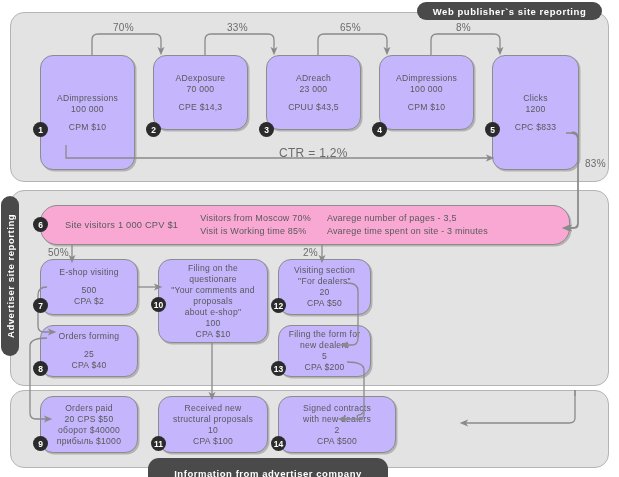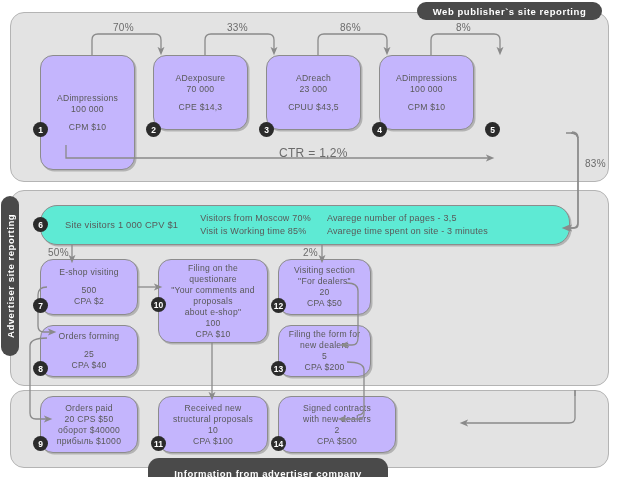--- a/index.html
+++ b/index.html
@@ -67,21 +67,21 @@
     align-items: center;
     box-shadow: 1.5px 1.5px 0 rgba(120,120,120,.45);
     padding: 2px 3px;
   }
   .node .ln { display: block; white-space: nowrap; }
   .node .gap { height: 7px; }
 
   
   .node-banner {
     position: absolute;
-    background: #5eead4;
+    background: #f9a8d4;
     border: 1.4px solid #8c8c8c;
     border-radius: 17px;
     box-sizing: border-box;
     color: #595959;
     font-size: 9px;
     line-height: 13px;
     letter-spacing: .2px;
     display: flex;
     align-items: center;
     box-shadow: 1.5px 1.5px 0 rgba(120,120,120,.45);
@@ -209,21 +209,21 @@
     <g stroke="#8a8a8a" stroke-width="1.3" fill="none">
       <path d="M578,140 Q578,133 572,133 L566,133"></path>
       <path d="M578,140 L578,222 Q578,228 572,228 L568,228" marker-end="url(#ah)"></path>
       <path d="M575,390 L575,418 Q575,423 569,423 L464,423" marker-end="url(#ah)"></path>
       <path d="M575,396 L575,390"></path>
     </g>
   </svg>
 
   <div class="pct" style="left:113px; top:22px;">70%</div>
   <div class="pct" style="left:227px; top:22px;">33%</div>
-  <div class="pct" style="left:340px; top:22px;">86%</div>
+  <div class="pct" style="left:340px; top:22px;">65%</div>
   <div class="pct" style="left:456px; top:22px;">8%</div>
 
   <div class="ctr-label" style="left:279px; top:146px;">CTR = 1,2%</div>
 
   <div class="pct" style="left:585px; top:158px;">83%</div>
 
   <div class="node" style="left:40px; top:55px; width:95px; height:115px;">
     <span class="ln">ADimpressions</span>
     <span class="ln">100 000</span>
     <span class="gap"></span>
@@ -248,20 +248,26 @@
   <div class="badge" style="left:259px; top:122px;">3</div>
 
   <div class="node" style="left:379px; top:55px; width:95px; height:75px;">
     <span class="ln">ADimpressions</span>
     <span class="ln">100 000</span>
     <span class="gap"></span>
     <span class="ln">CPM $10</span>
   </div>
   <div class="badge" style="left:372px; top:122px;">4</div>
 
+  <div class="node" style="left:492px; top:55px; width:87px; height:115px;">
+    <span class="ln">Clicks</span>
+    <span class="ln">1200</span>
+    <span class="gap"></span>
+    <span class="ln">CPC $833</span>
+  </div>
   <div class="badge" style="left:485px; top:122px;">5</div>
 
   <div class="node-banner" style="left:40px; top:205px; width:530px; height:40px;">
     <span class="banner-main">Site visitors   1 000   CPV $1</span>
     <span class="banner-col banner-c1">
       <span>Visitors from Moscow 70%</span>
       <span>Visit is Working time 85%</span>
     </span>
     <span class="banner-col banner-c2">
       <span>Avarege number of pages - 3,5</span>

